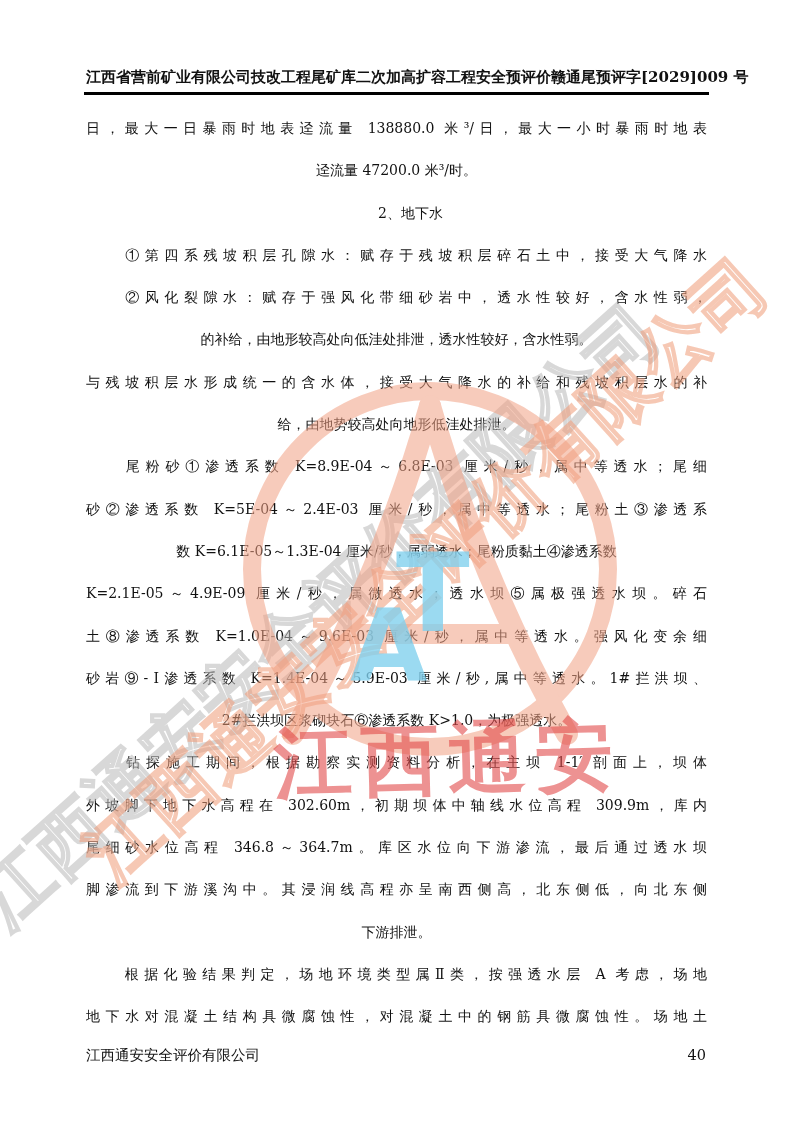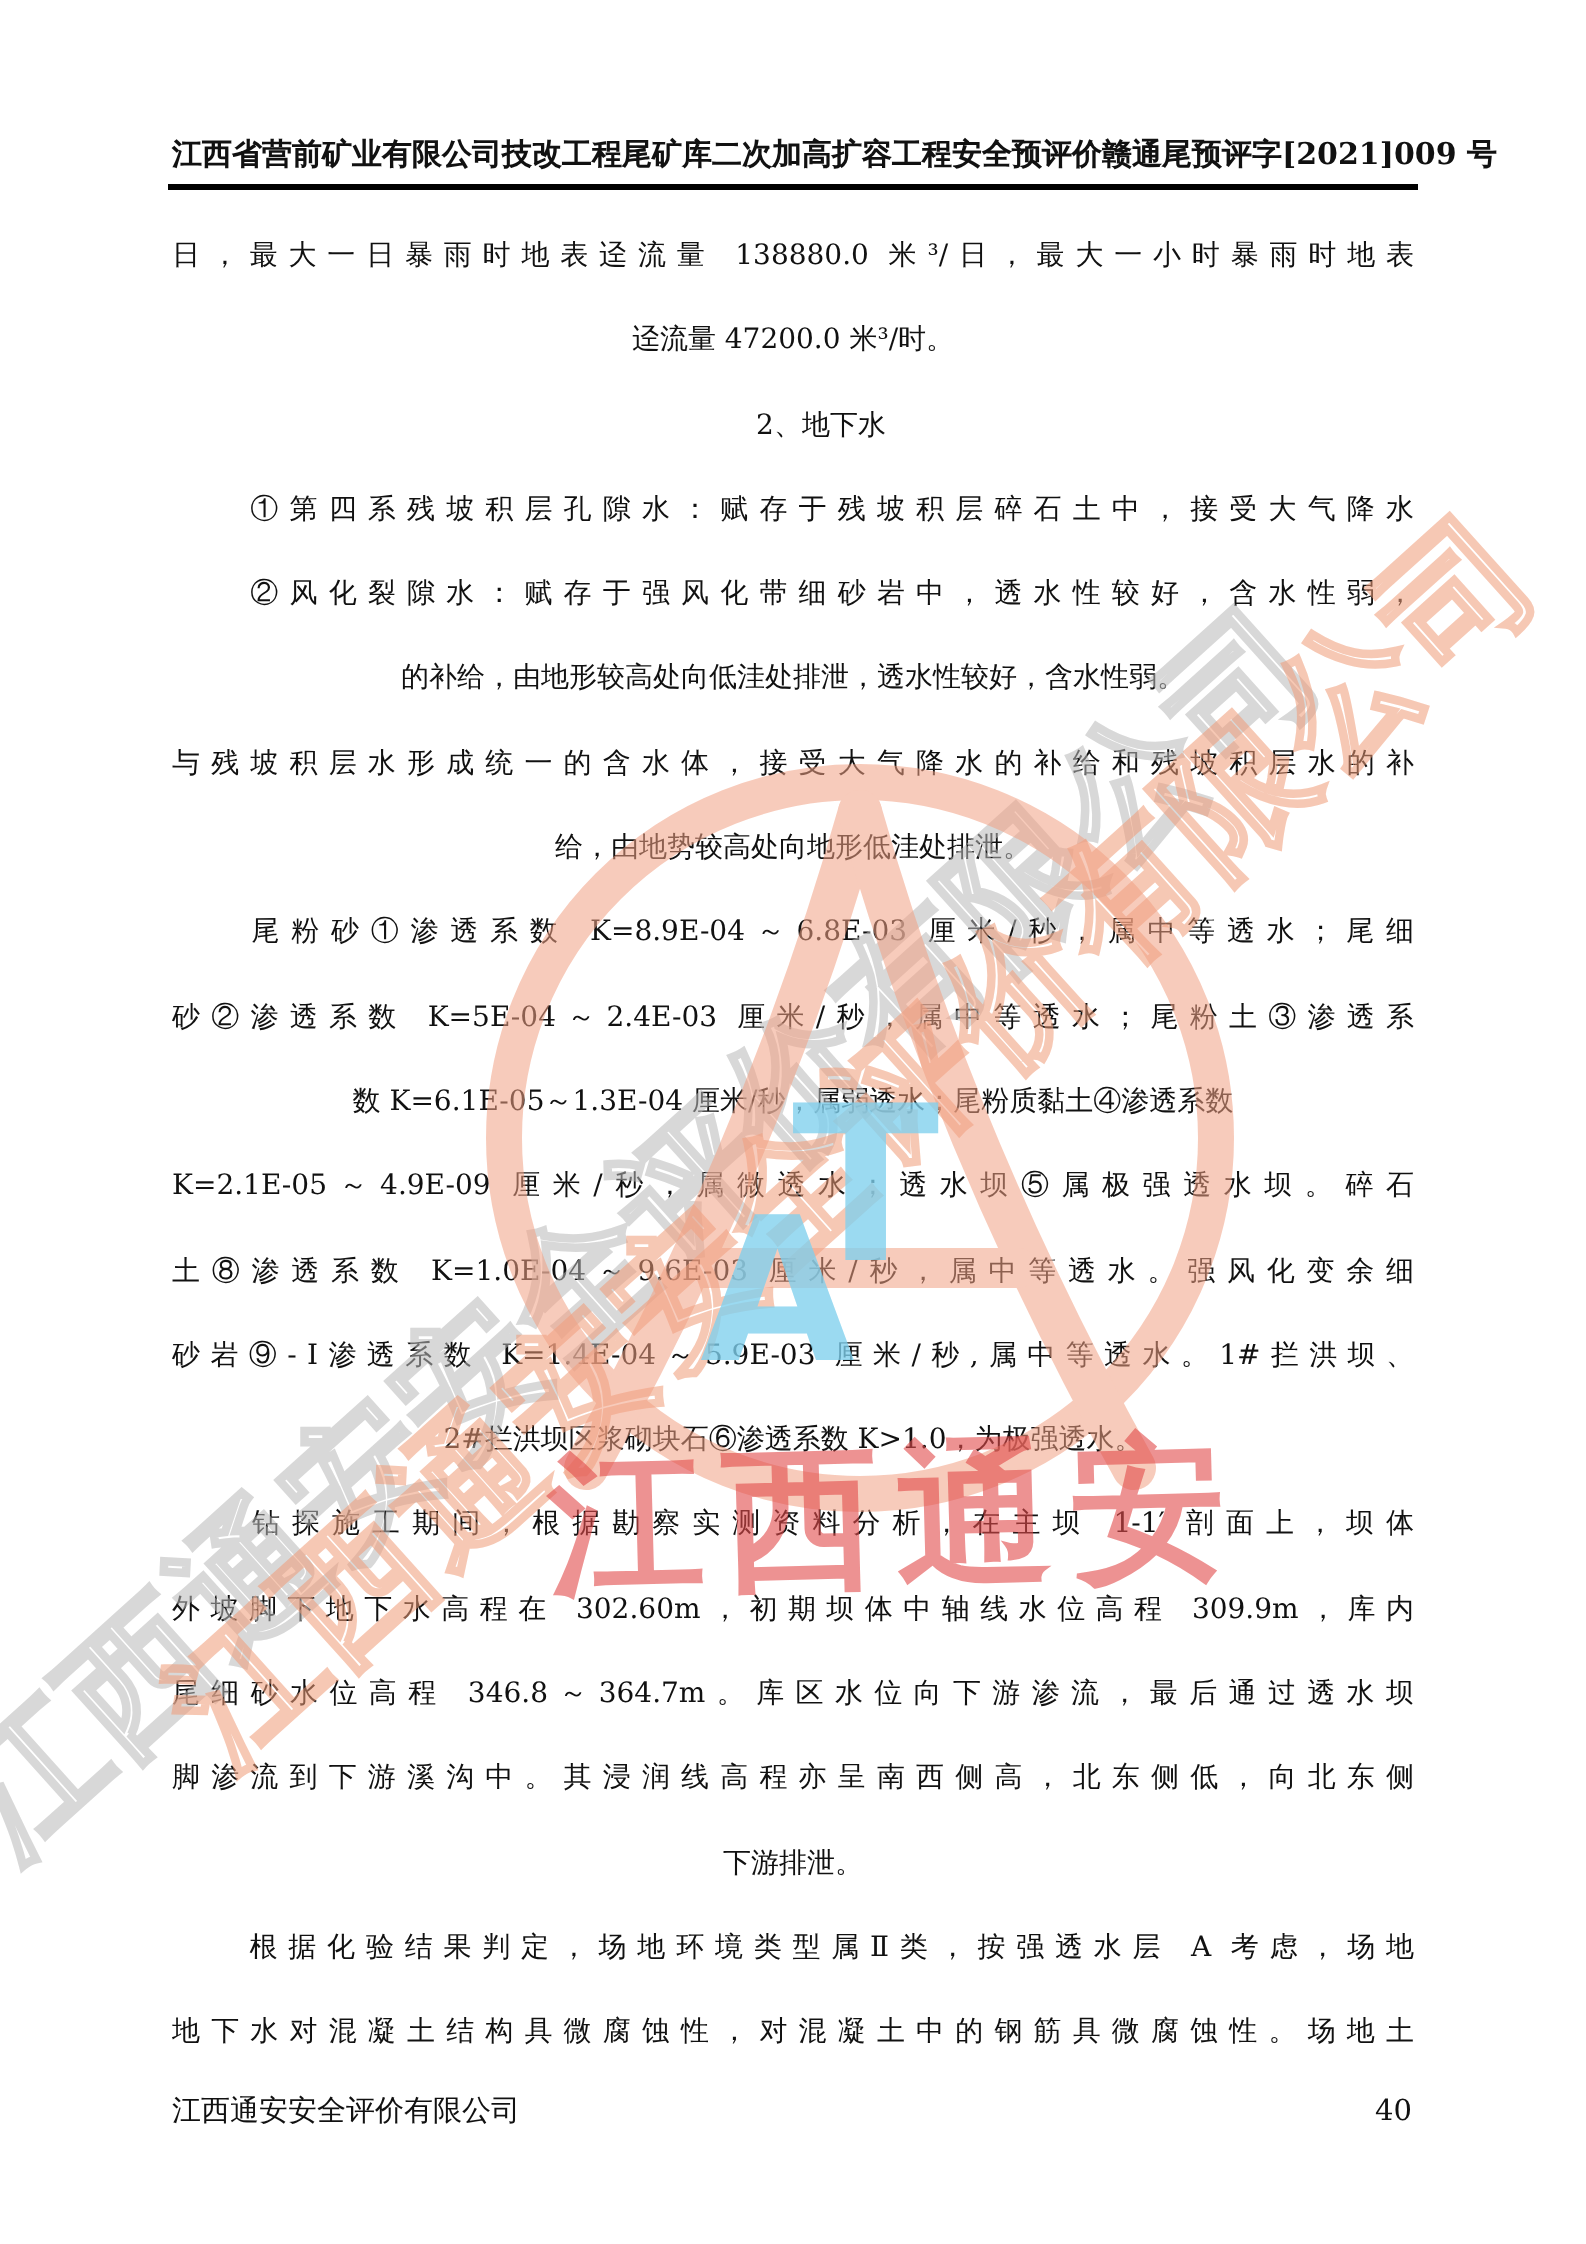--- a/index.html
+++ b/index.html
@@ -69,21 +69,21 @@
     font-family:"DejaVu Serif","Liberation Serif",serif;
   }
 </style>
 </head>
 <body>
 
 <div class="page">
 
   <div class="header">
     <span>江西省营前矿业有限公司技改工程尾矿库二次加高扩容工程安全预评价</span>
-    <span>赣通尾预评字[2021]009 号</span>
+    <span>赣通尾预评字[2029]009 号</span>
   </div>
   <div class="header-rule"></div>
 
   <div class="body-text">
     <div class="line fill">日，最大一日暴雨时地表迳流量 138880.0 米³/日，最大一小时暴雨时地表</div>
     <div class="line end">迳流量 47200.0 米³/时。</div>
     <div class="line end">　　2、地下水</div>
     <div class="line fill">　　①第四系残坡积层孔隙水：赋存于残坡积层碎石土中，接受大气降水</div>
     <div class="line fill">　　②风化裂隙水：赋存于强风化带细砂岩中，透水性较好，含水性弱，</div>
     <div class="line end">的补给，由地形较高处向低洼处排泄，透水性较好，含水性弱。</div>

